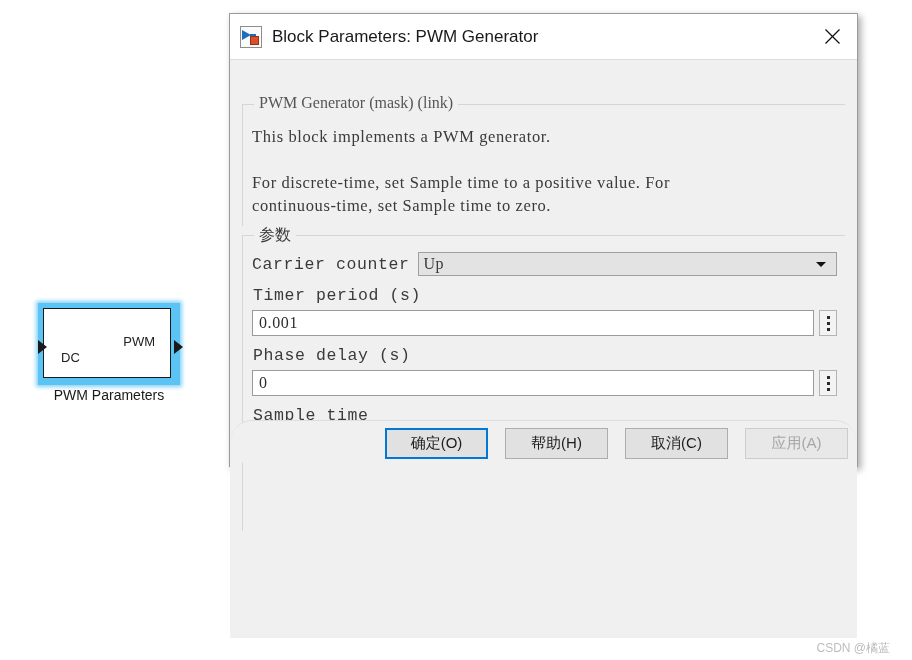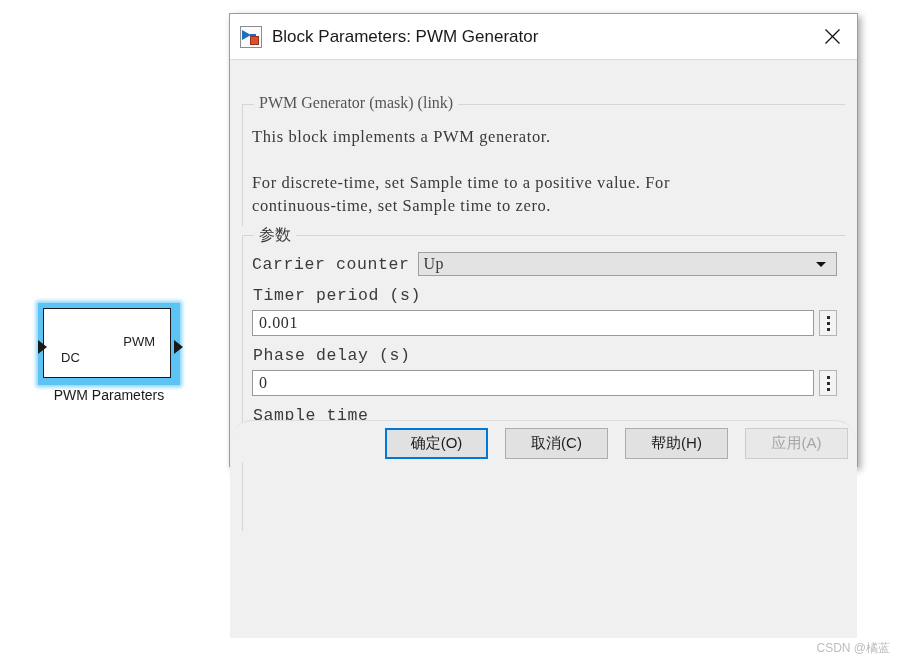--- a/index.html
+++ b/index.html
@@ -418,19 +418,19 @@
           <i></i>
             <i></i>
             <i></i>
         </div>
       </div>
     </div>
   </div>
 
   <div id="buttonbar">
     <div class="dlg-btn default">确定(O)</div>
+    <div class="dlg-btn">帮助(H)</div>
     <div class="dlg-btn">取消(C)</div>
-    <div class="dlg-btn">帮助(H)</div>
     <div class="dlg-btn disabled">应用(A)</div>
   </div>
 </div>
 
 <div id="watermark">CSDN @橘蓝</div>
 
 </body></html>

